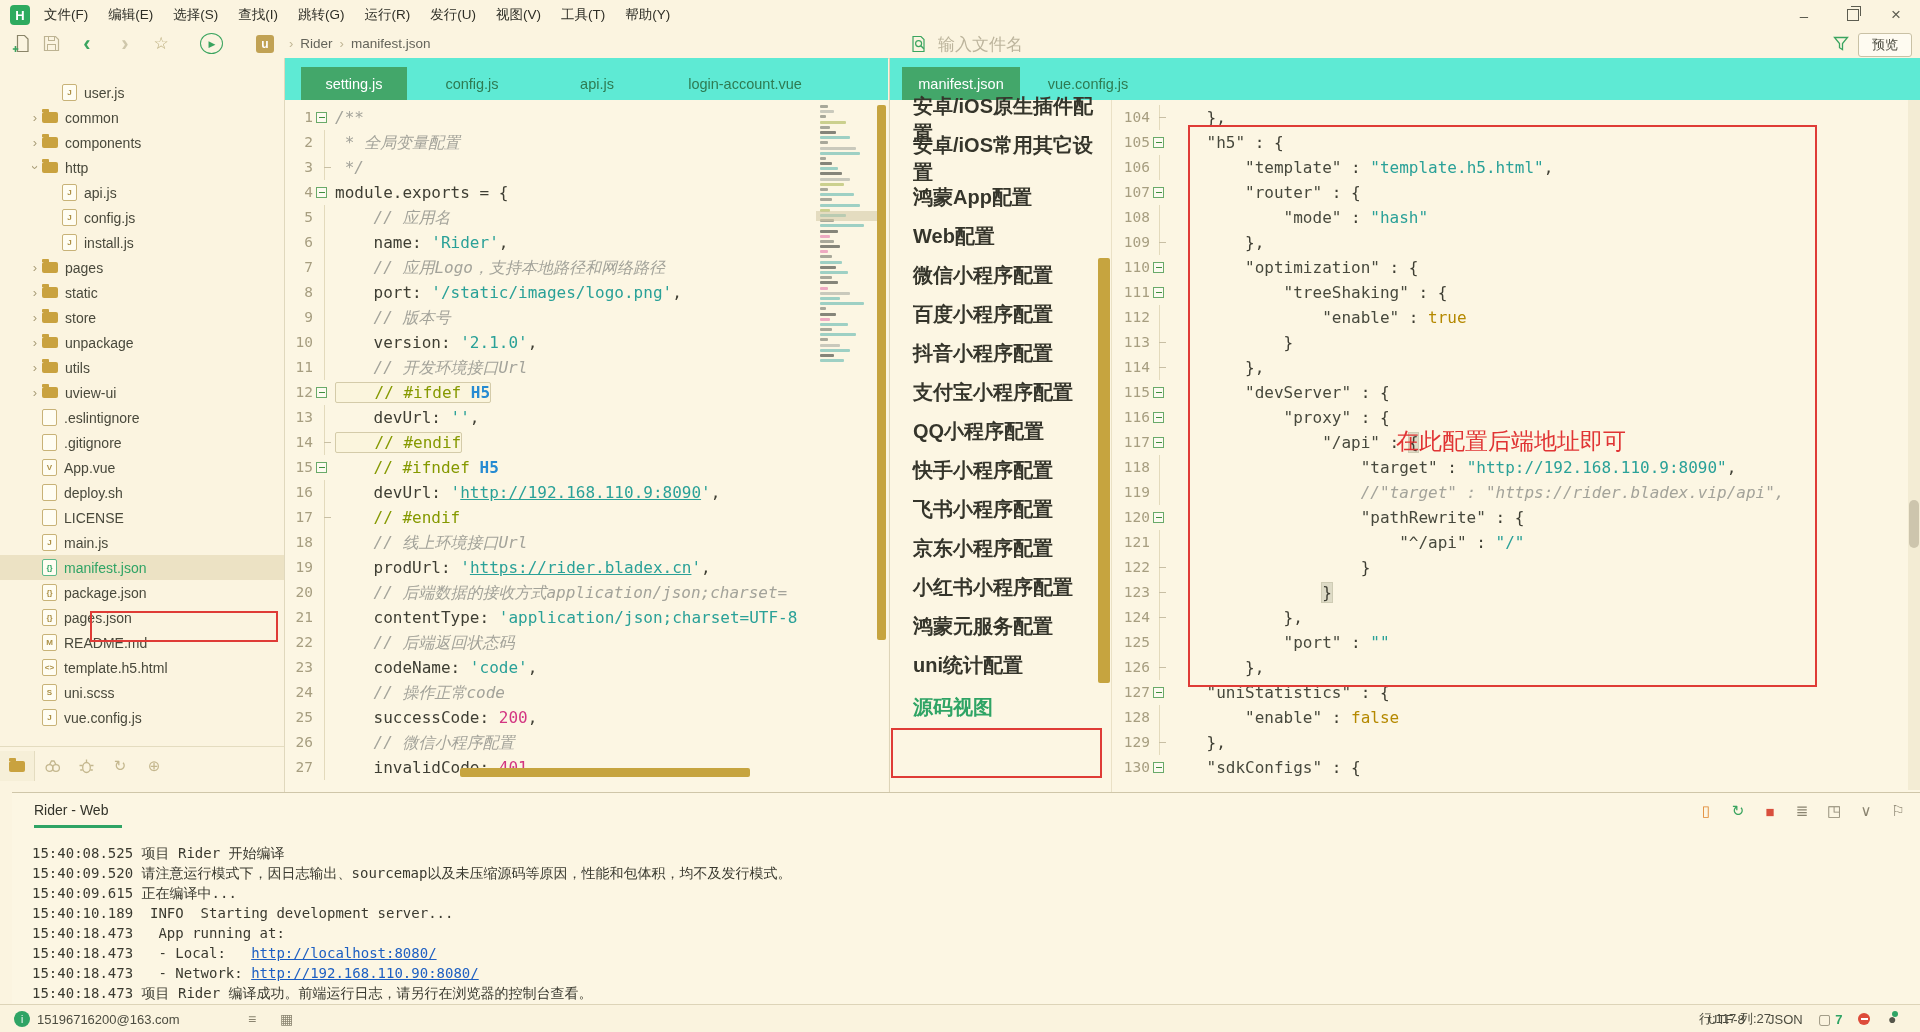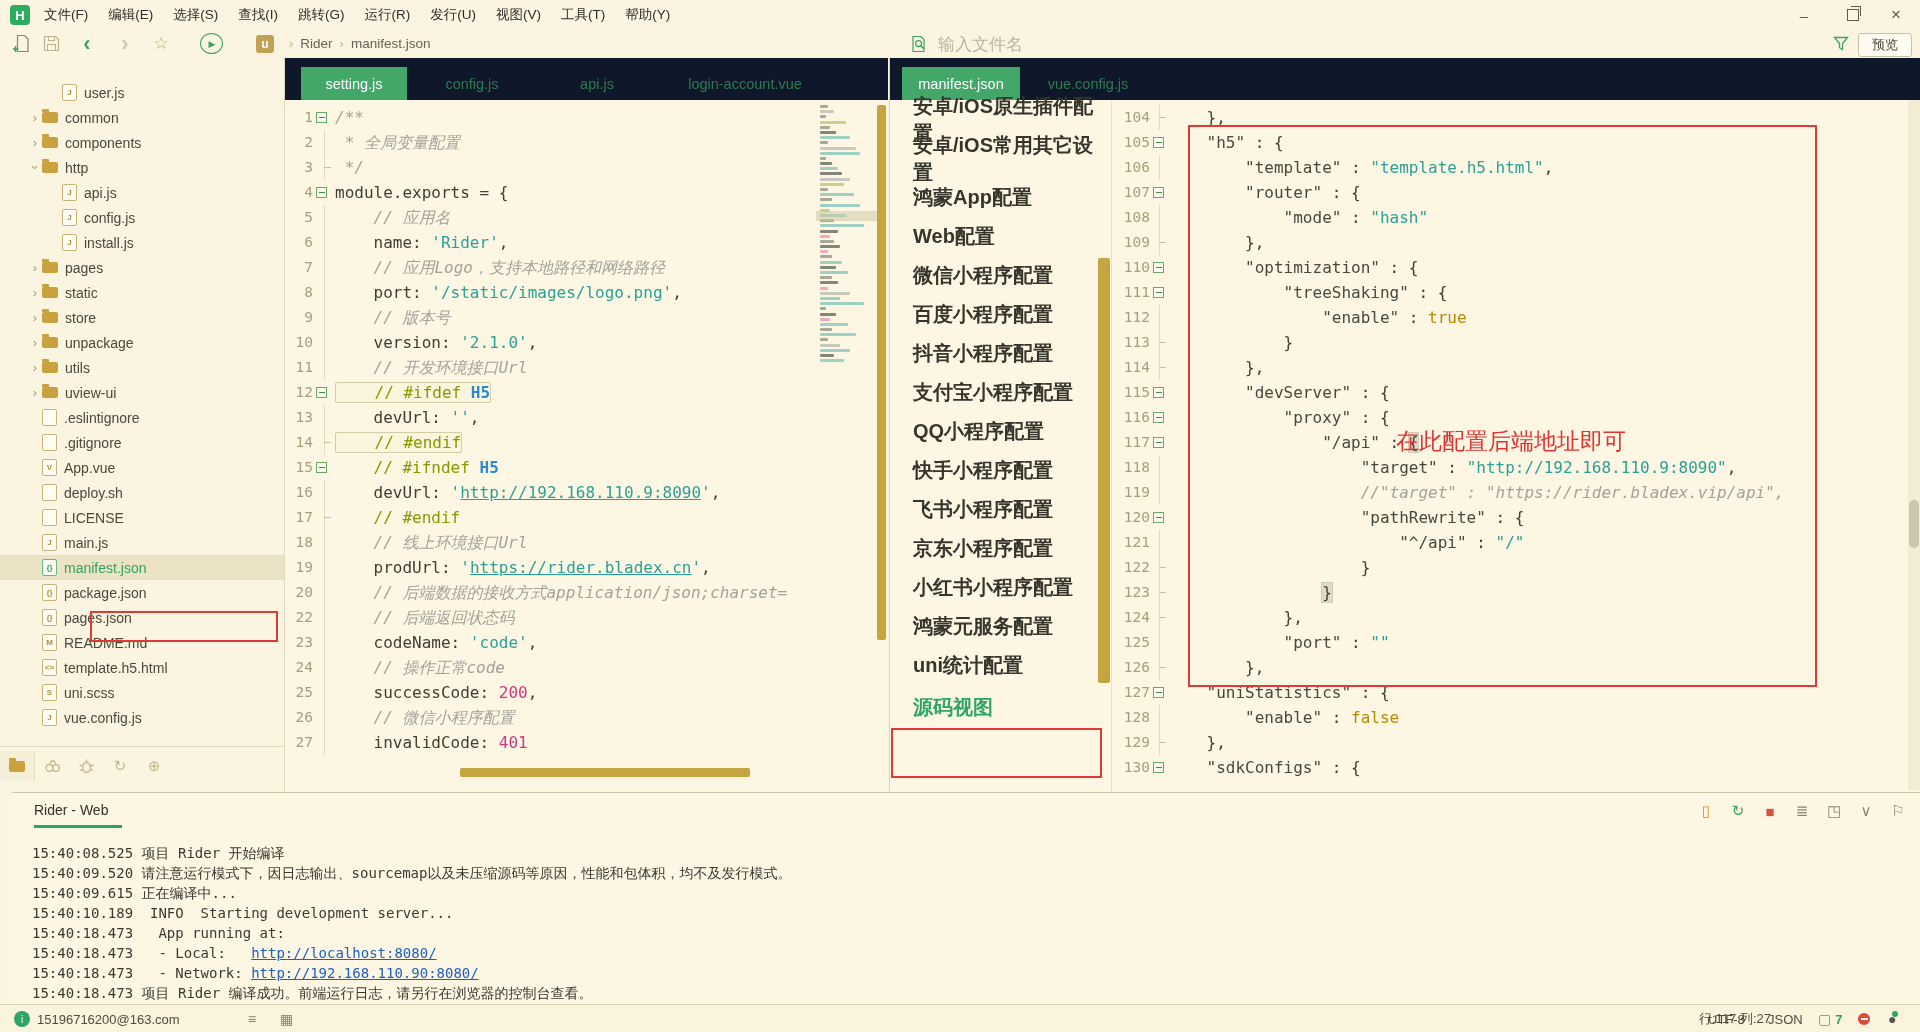--- a/index.html
+++ b/index.html
@@ -49,21 +49,21 @@
         display:flex;align-items:center;justify-content:center;color:#ab8f44;font-weight:bold;margin-right:7px;flex:none}
   .sel .fico{border-color:#5fb98a;color:#2fa465}
   .tree-redbox{position:absolute;left:90px;top:553px;width:184px;height:27px;border:2px solid #df3b36;pointer-events:none}
   .activity{position:absolute;left:0;top:746px;width:284px;height:38px;border-top:1px solid #e4dcc0;display:flex;align-items:center}
   .act-ico{width:34px;height:30px;display:flex;align-items:center;justify-content:center;color:#c4b78e;font-size:15px}
   .act-ico.active{border-right:1px solid #e4dcc0;background:#f6efd8}
 
   
   .egroup-left{position:absolute;left:285px;top:58px;width:603px;height:734px;background:#fcf6e3;overflow:hidden}
   .egroup-right{position:absolute;left:889px;top:58px;width:1031px;height:734px;background:#fcf6e3;border-left:1px solid #ddd4b8;overflow:hidden}
-  .tabbar{position:absolute;left:0;top:0;height:42px;width:100%;background:#0f172a;display:flex;align-items:flex-end}
+  .tabbar{position:absolute;left:0;top:0;height:42px;width:100%;background:#5eead4;display:flex;align-items:flex-end}
   .tab{height:33px;display:flex;align-items:center;justify-content:center;font-size:14.5px;color:#2e7b52}
   .tab.active{background:#43a76a;color:#fff}
 
   
   .codewrap{position:absolute;top:42px;bottom:0;font-family:"DejaVu Sans Mono","Liberation Mono",monospace;font-size:16px;padding-top:5px}
   .code-row{height:25px;line-height:25px;display:flex;align-items:center}
   .ln{flex:none;text-align:right;color:#a79e80;font-size:14.5px;font-family:"DejaVu Sans Mono",monospace}
   .fslot{flex:none;position:relative;height:25px}
   .vline{position:absolute;left:50%;top:0;bottom:0;width:1px;background:#e3dabc}
   .tick{position:absolute;left:50%;top:12px;width:7px;height:1px;background:#c8bfa4}
@@ -503,20 +503,27 @@
           <span class="vline"></span>
         </span>
         <span class="ct"><span class="sg-p">    prodUrl: </span><span class="sg-s">'</span><span class="sg-u">https://rider.bladex.cn</span><span class="sg-s">'</span><span class="sg-p">,</span></span>
       </div>
       <div class="code-row">
         <span class="ln">20</span>
         <span class="fslot">
           <span class="vline"></span>
         </span>
         <span class="ct"><span class="sg-c">    // 后端数据的接收方式application/json;charset=</span></span>
+      </div>
+      <div class="code-row">
+        <span class="ln">21</span>
+        <span class="fslot">
+          <span class="vline"></span>
+        </span>
+        <span class="ct"><span class="sg-p">    contentType: </span><span class="sg-s">'application/json;charset=UTF-8</span></span>
       </div>
       <div class="code-row">
         <span class="ln">22</span>
         <span class="fslot">
           <span class="vline"></span>
         </span>
         <span class="ct"><span class="sg-c">    // 后端返回状态码</span></span>
       </div>
       <div class="code-row">
         <span class="ln">23</span>

